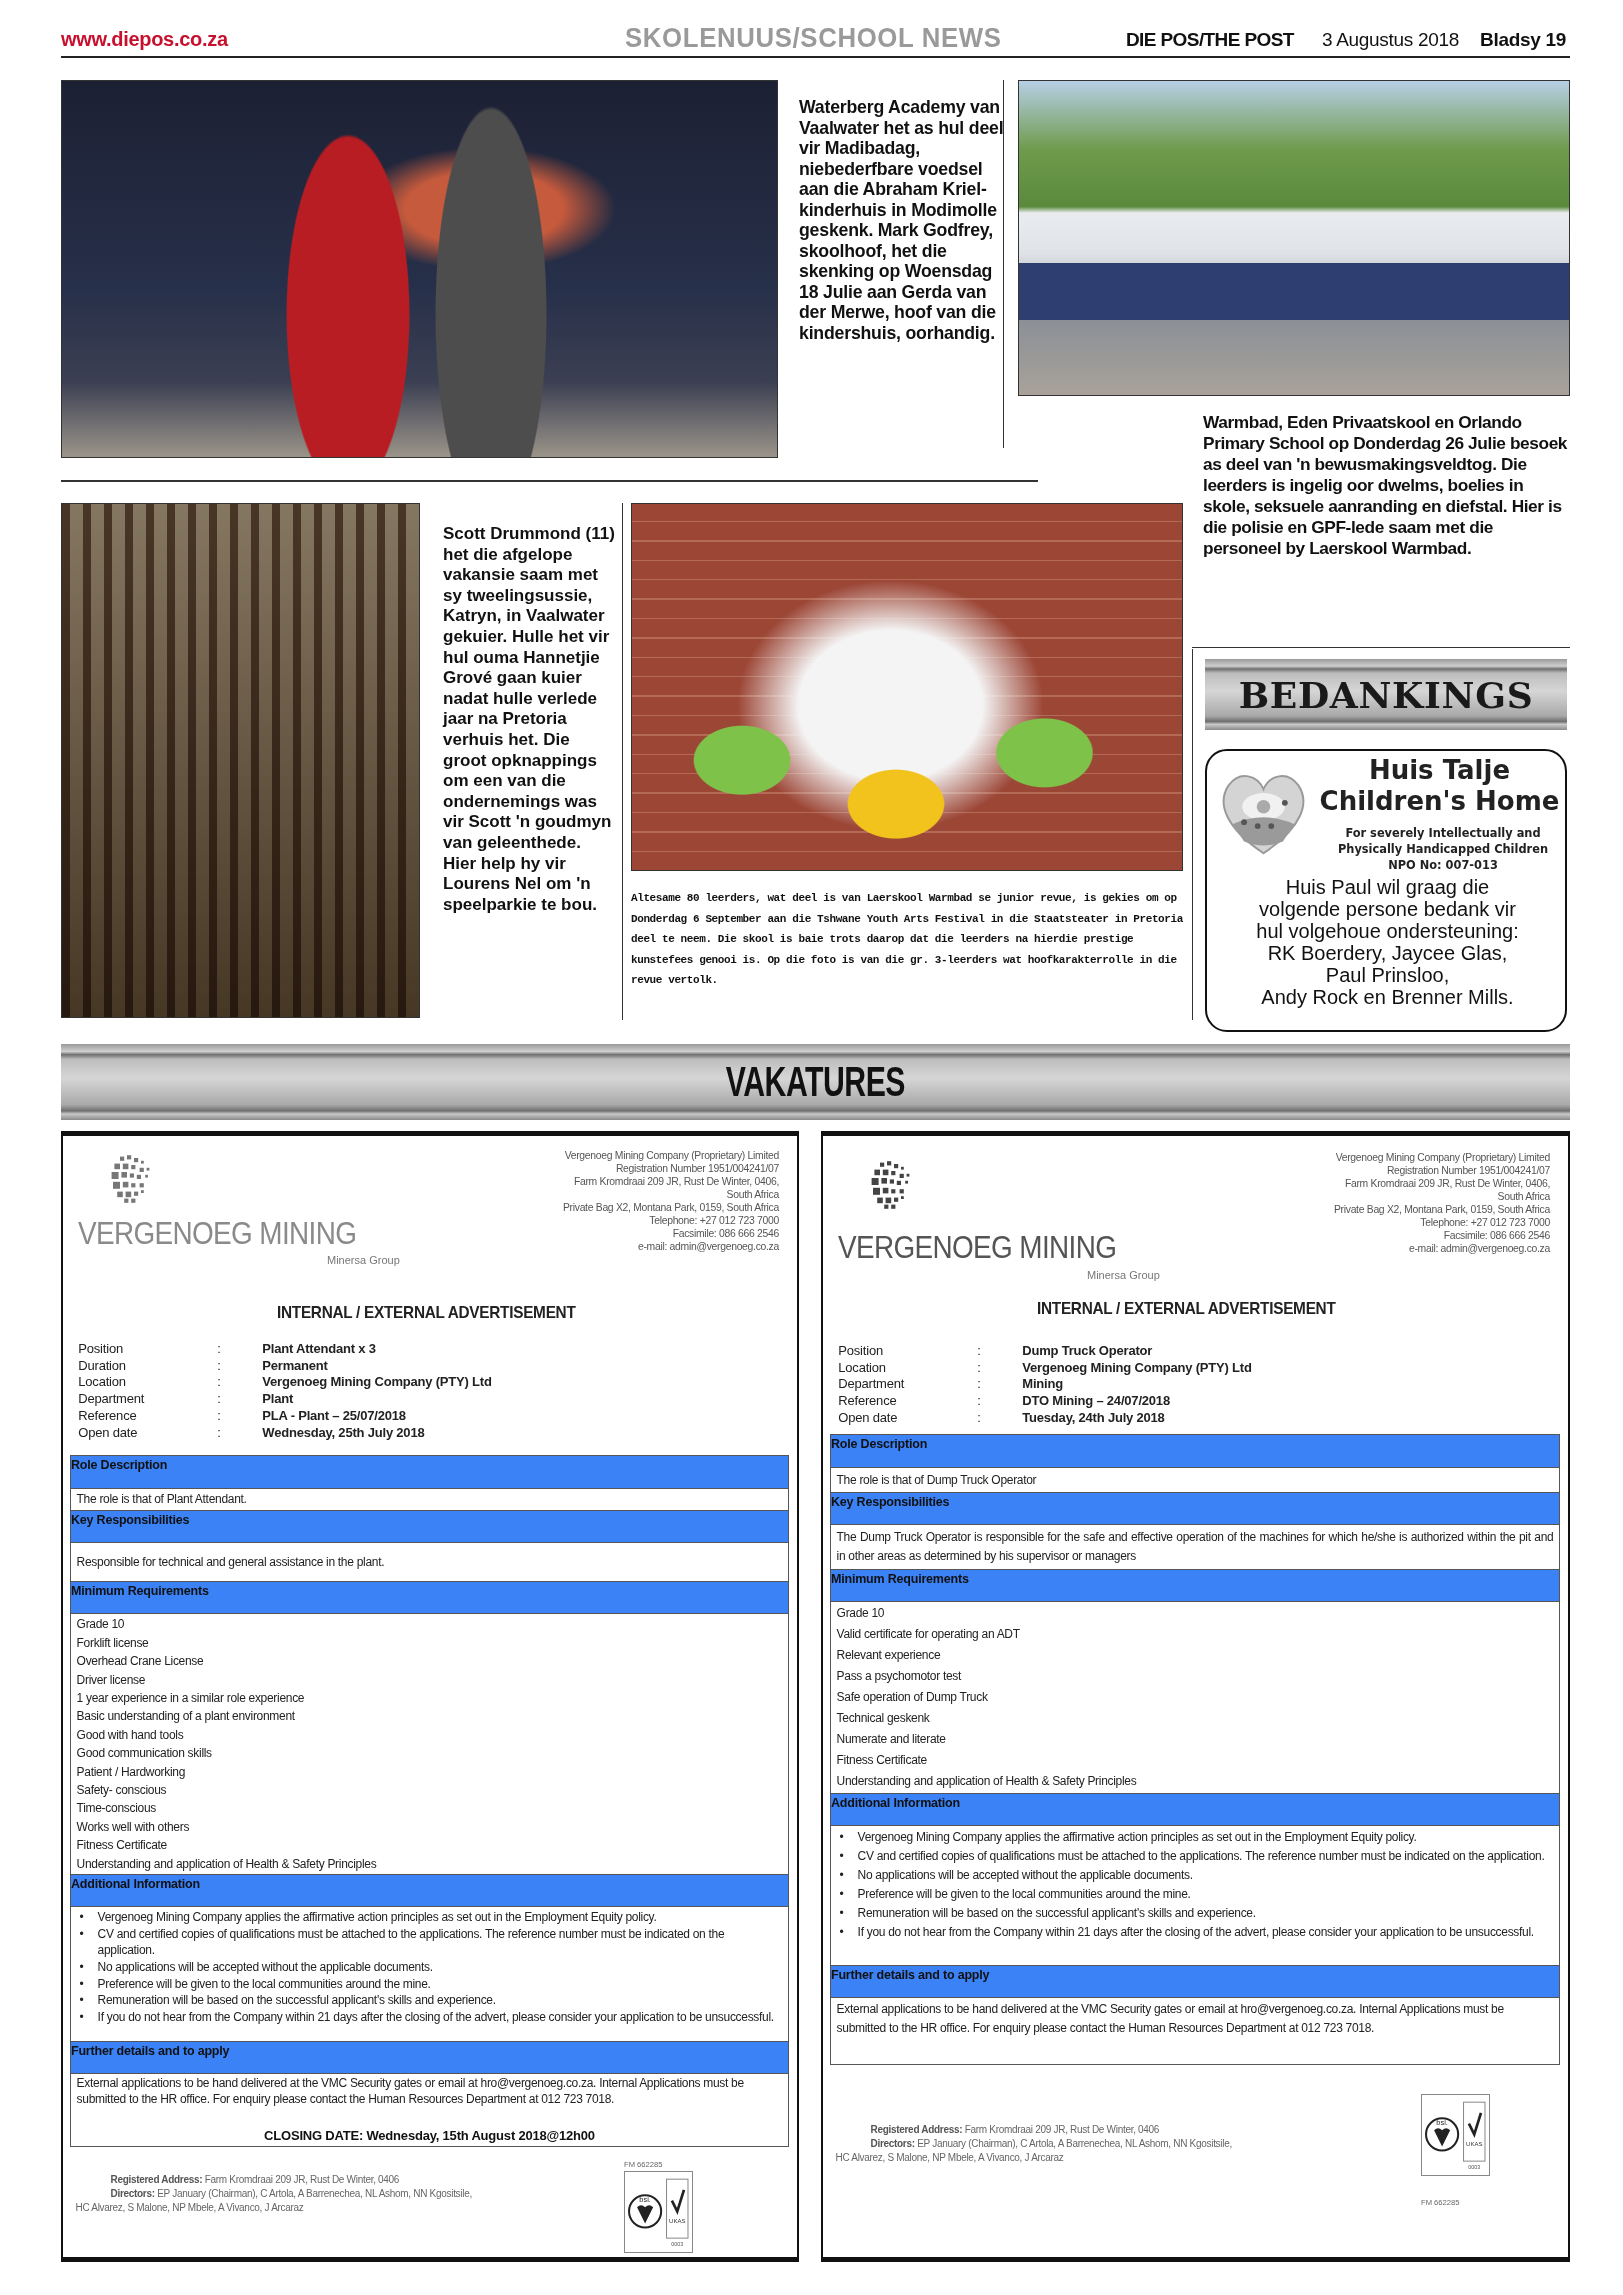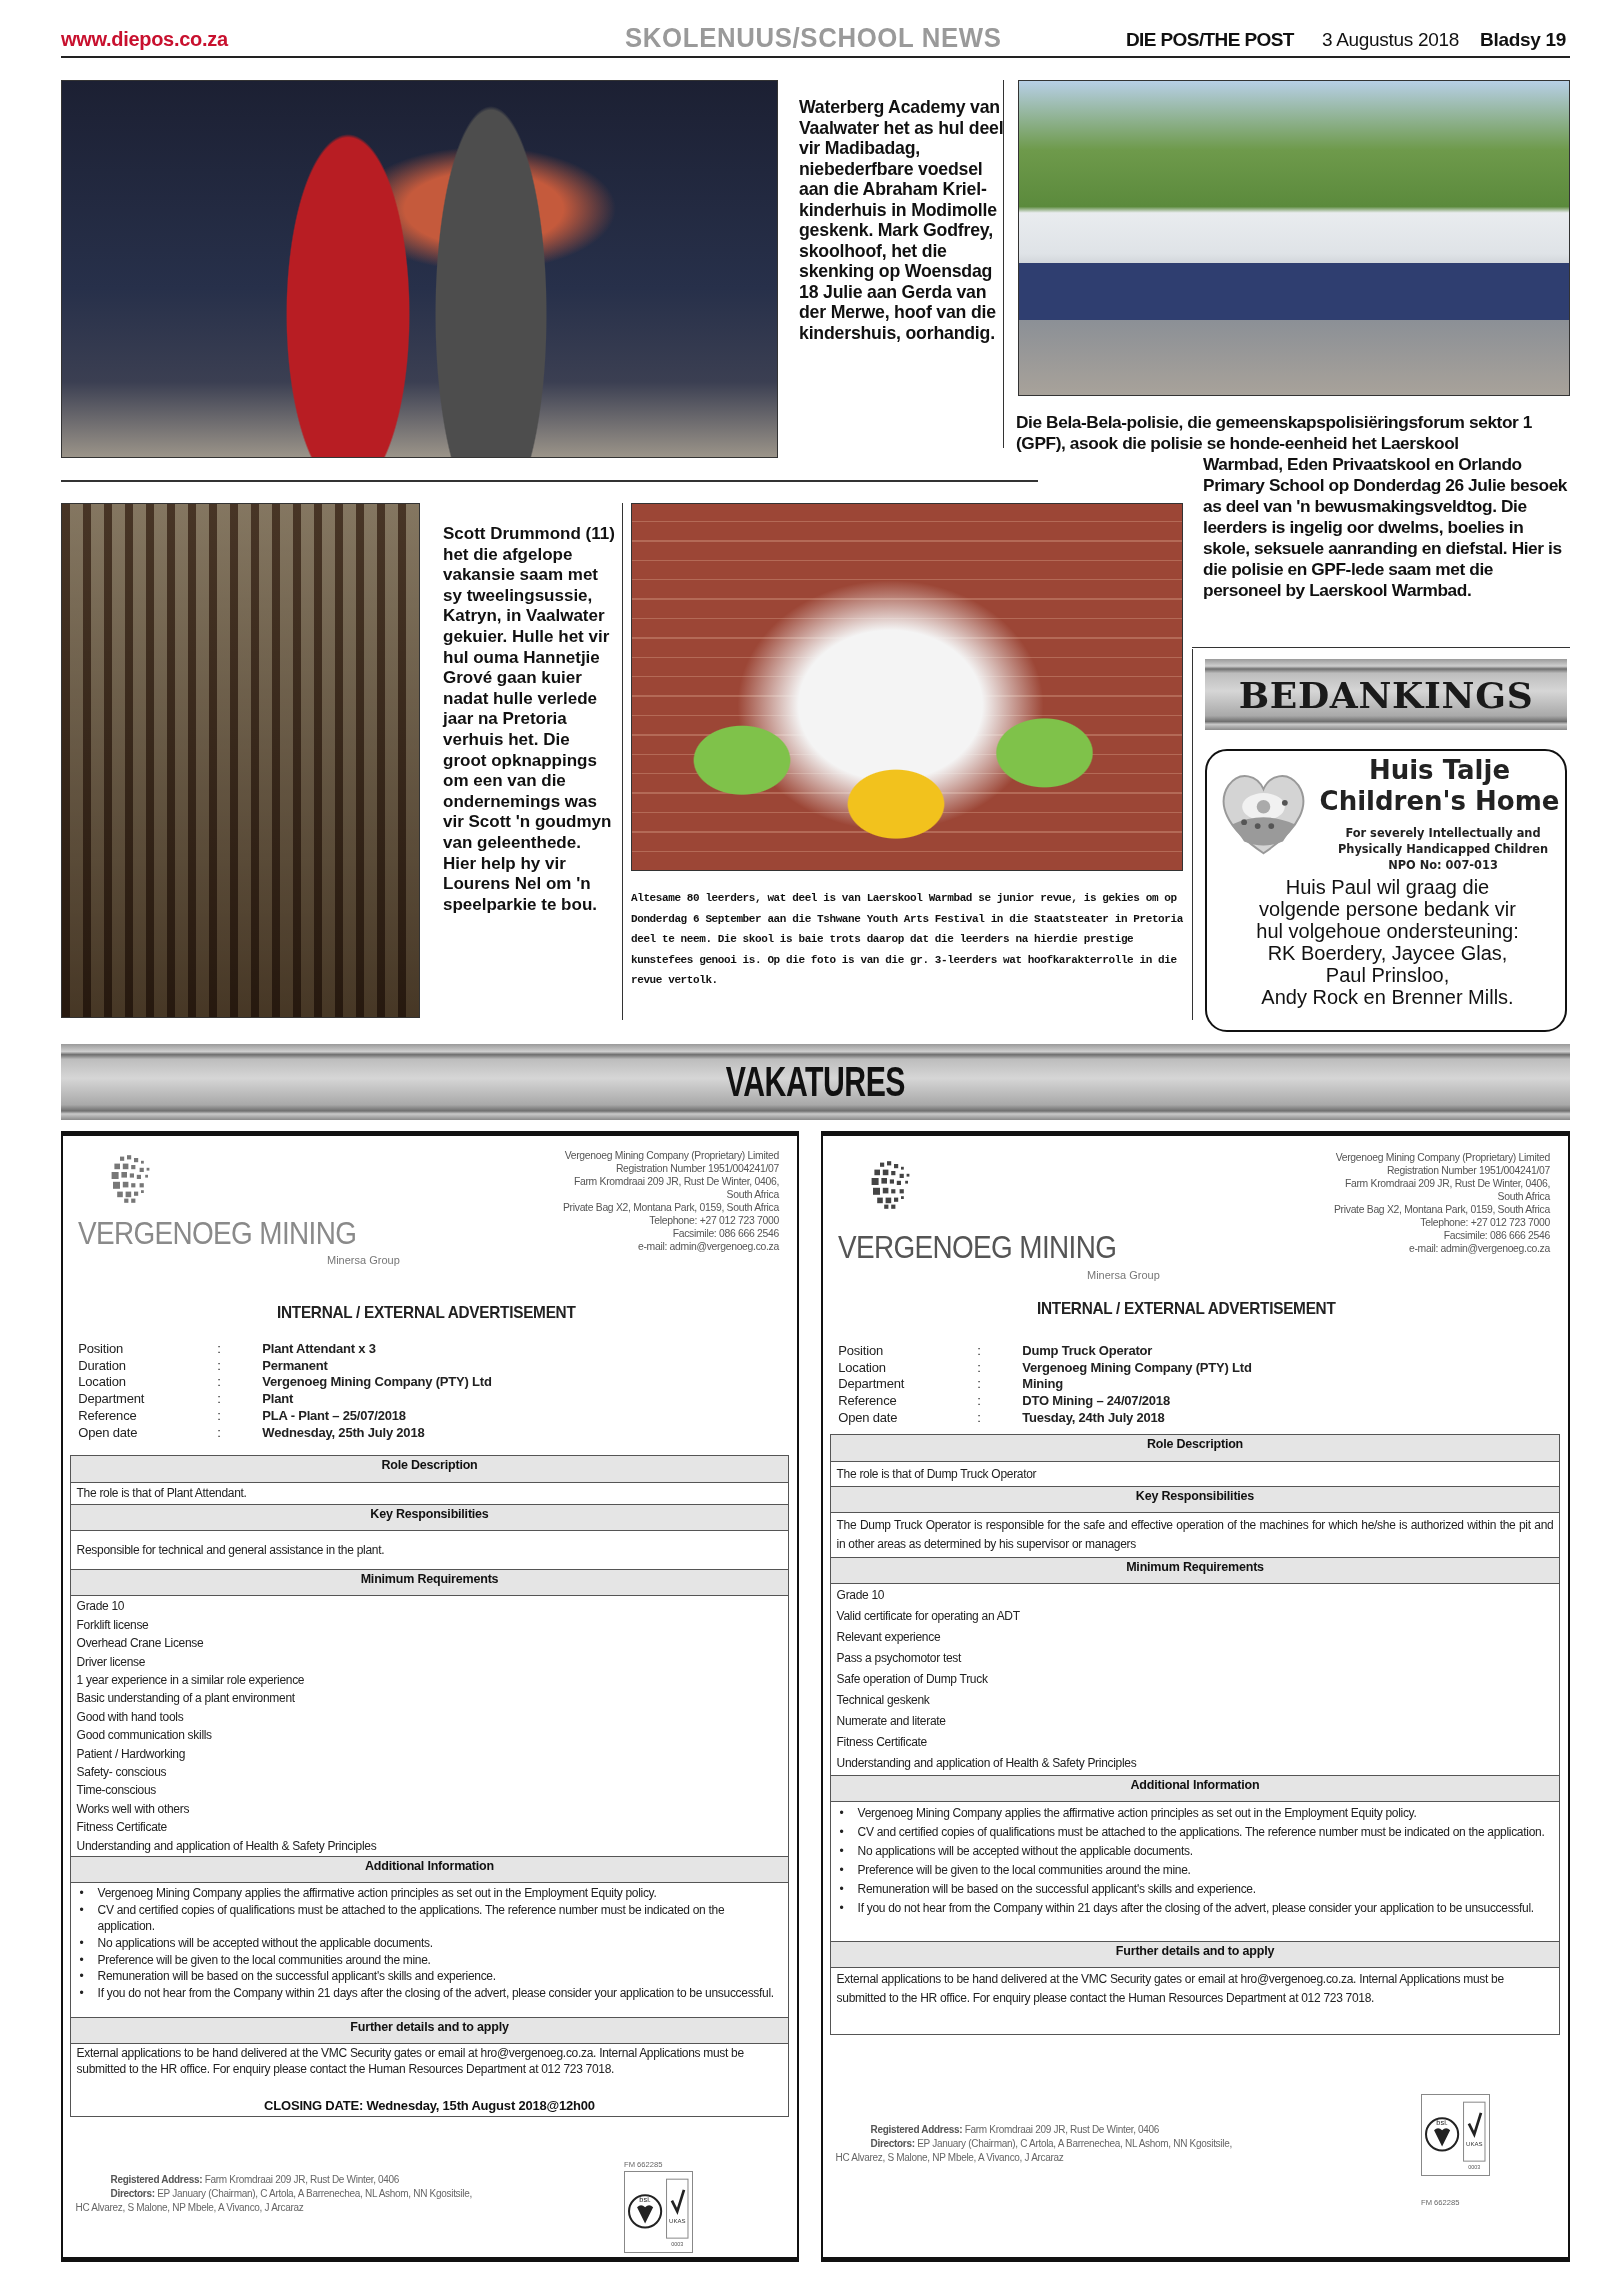--- a/index.html
+++ b/index.html
@@ -77,21 +77,21 @@
   .vm-group { position: absolute; font: 11px "Liberation Sans", sans-serif; color: #777; }
   .co-block { position: absolute; text-align: right; font: 10.4px "Liberation Sans Narrow", "Liberation Sans", sans-serif; line-height: 13px; color: #555; letter-spacing: -0.3px; }
   .ad-title { position: absolute; font: bold 16.7px "Liberation Sans", sans-serif; color: #222; letter-spacing: -0.3px; transform: scaleX(0.92); }
   .fields { position: absolute; font: 13px "Liberation Sans", sans-serif; line-height: 16.7px; color: #222; letter-spacing: -0.2px; }
   .fields .row { display: flex; }
   .fields .k { width: 139px; }
   .fields .c { width: 45px; }
   .fields .v { font-weight: bold; }
 
   .tbl { position: absolute; border: 1.4px solid #555; }
-  .tbl .hd { background: #e5e5e5; border-top: 1.4px solid #555; border-bottom: 1.4px solid #555; text-align: center; font: bold 12.5px "Liberation Sans", sans-serif; height: 27px; line-height: 18px; color: #111; letter-spacing: -0.2px; }
+  .tbl .hd { background: #3b82f6; border-top: 1.4px solid #555; border-bottom: 1.4px solid #555; font: bold 12.5px "Liberation Sans", sans-serif; height: 33px; line-height: 18px; color: #111; letter-spacing: -0.2px; }
   .tbl .hd.first { border-top: none; }
   .tbl .bd { padding: 1.4px 5.6px; font: 12px "Liberation Sans", sans-serif; line-height: 18.4px; color: #222; letter-spacing: -0.3px; }
   .tbl ul { list-style: none; }
   .tbl li { position: relative; padding-left: 21px; }
   .tbl li::before { content: "•"; position: absolute; left: 2.8px; top: 0; }
   .tbl .closing { text-align: center; font: bold 13px "Liberation Sans", sans-serif; padding: 5.6px 0 2.8px; letter-spacing: -0.2px; }
 
   .reg { position: absolute; font: 10px "Liberation Sans", sans-serif; line-height: 14px; color: #666; letter-spacing: -0.3px; }
   .reg b { color: #555; padding-left: 35px; }
   .certs { position: absolute; width: 69px; height: 82px; border: 1.4px solid #888; }
@@ -106,21 +106,20 @@
 <div class="abs mast-date">3 Augustus 2018</div>
 <div class="abs mast-page">Bladsy 19</div>
 <div class="abs mast-rule"></div>
 
 <div class="abs photo ph-handshake"></div>
 <div class="abs cap-bold cap-waterberg">Waterberg Academy van Vaalwater het as hul deel vir Madibadag, niebederfbare voedsel aan die Abraham Kriel-kinderhuis in Modimolle geskenk. Mark Godfrey, skoolhoof, het die skenking op Woensdag 18 Julie aan Gerda van der Merwe, hoof van die kindershuis, oorhandig.</div>
 <div class="abs vrule" style="left:1003px; top:80px; height:368px;"></div>
 
 <div class="abs photo ph-police"></div>
 <div class="abs cap-bold cap-police">
-  <span>Die Bela-Bela-polisie, die gemeenskapspolisiëringsforum sektor 1 (GPF), asook die polisie se honde-eenheid het Laerskool</span>
   <span class="indent">Warmbad, Eden Privaatskool en Orlando Primary School op Donderdag 26 Julie besoek as deel van 'n bewusmakingsveldtog. Die leerders is ingelig oor dwelms, boelies in skole, seksuele aanranding en diefstal. Hier is die polisie en GPF-lede saam met die personeel by Laerskool Warmbad.</span>
 </div>
 
 <div class="abs hrule" style="left:61px; top:480px; width:977px;"></div>
 
 <div class="abs photo ph-treehouse"></div>
 <div class="abs cap-bold cap-scott">Scott Drummond (11) het die afgelope vakansie saam met sy tweelingsussie, Katryn, in Vaalwater gekuier. Hulle het vir hul ouma Hannetjie Grové gaan kuier nadat hulle verlede jaar na Pretoria verhuis het. Die groot opknappings om een van die ondernemings was vir Scott 'n goudmyn van geleenthede. Hier help hy vir Lourens Nel om 'n speelparkie te bou.</div>
 <div class="abs vrule" style="left:622px; top:503px; height:517px;"></div>
 
 <div class="abs photo ph-dancers"></div>

